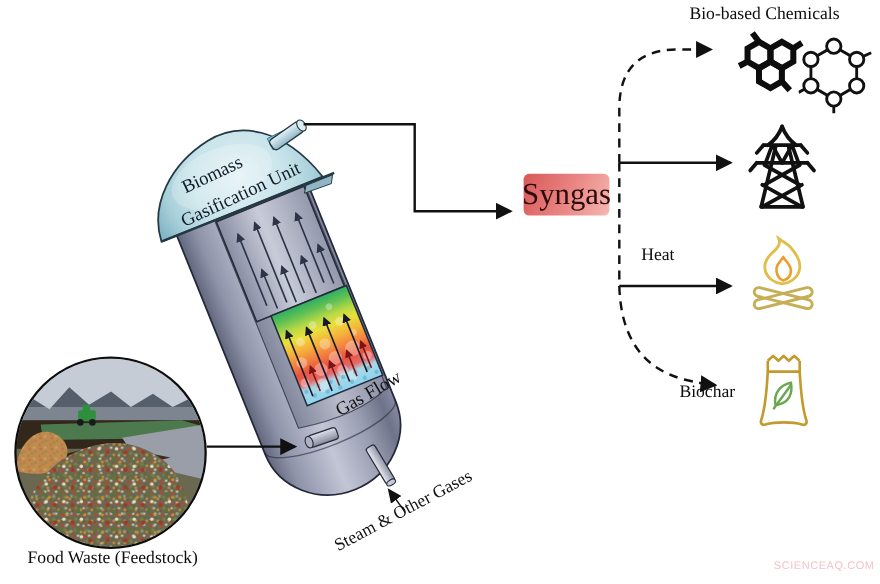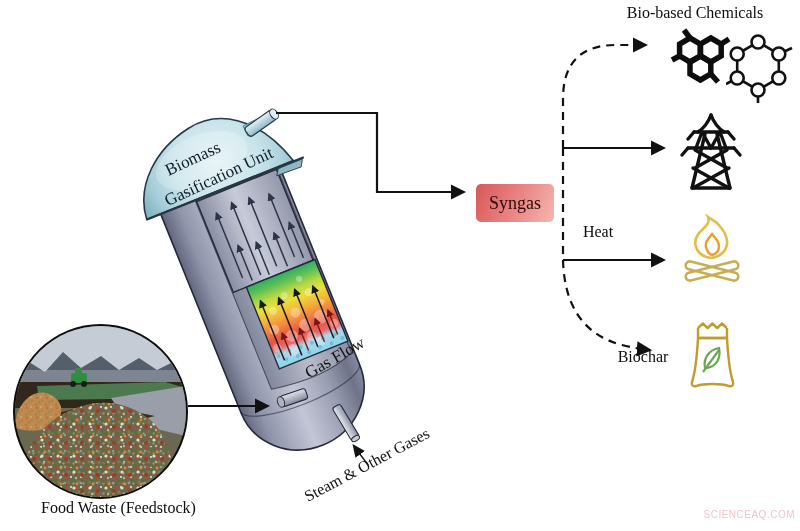--- a/index.html
+++ b/index.html
@@ -1,23 +1,23 @@
 <!DOCTYPE html>
 <html><head>
 <meta charset="utf-8">
 <style>
   html,body{margin:0;padding:0;background:#fff;}
   #stage{position:relative;width:800px;height:531px;background:#fff;overflow:hidden;
          font-family:"Liberation Serif","DejaVu Serif",serif;}
   .abs{position:absolute;}
   .lbl{position:absolute;color:#0d0d0d;font-size:16px;text-align:center;white-space:nowrap;}
-  #syngas-box{position:absolute;left:476px;top:184px;width:78px;height:38px;border-radius:5px;
+  #syngas-box{position:absolute;left:476px;top:158px;width:78px;height:38px;border-radius:5px;
     background:linear-gradient(115deg,#d95c5c 5%,#e98583 52%,#f5b8b2 100%);
     display:flex;align-items:center;justify-content:center;
-    font-size:18px;color:#2d0a0c;}
+    font-size:28px;color:#2d0a0c;}
   #unit-label-1{position:absolute;left:148px;top:149px;width:90px;text-align:center;
     font-size:17px;color:#101b29;transform:rotate(-25deg);}
   #unit-label-2{position:absolute;left:144px;top:167px;width:150px;text-align:center;
     font-size:17px;color:#101b29;transform:rotate(-25deg);}
   #gasflow-label{position:absolute;left:290px;top:348px;width:90px;text-align:center;
     font-size:17px;color:#111;transform:rotate(-30deg);}
   #steam-label{position:absolute;left:292px;top:456px;width:150px;text-align:center;
     font-size:16px;color:#111;transform:rotate(-28deg);}
   #watermark{position:absolute;left:690px;top:509px;width:105px;text-align:right;
     font-family:"Liberation Sans","DejaVu Sans",sans-serif;font-size:10px;
@@ -313,21 +313,21 @@
     </g>
   </svg>
 
   <div id="syngas-box">
     <span>Syngas</span>
   </div>
 
   <div class="lbl" style="left:595px;top:4px;width:200px">Bio-based Chemicals</div>
   <div class="lbl" style="left:568px;top:223px;width:60px">Heat</div>
   <div class="lbl" style="left:606px;top:348px;width:74px">Biochar</div>
-  <div class="lbl" style="left:21px;top:499px;width:195px">Food Waste (Feedstock)</div>
+  <div class="lbl" style="left:5px;top:499px;width:195px">Food Waste (Feedstock)</div>
 
   <div id="unit-label-1">Biomass</div>
   <div id="unit-label-2">Gasification Unit</div>
   <div id="gasflow-label">Gas Flow</div>
   <div id="steam-label">Steam &amp; Other Gases</div>
   <div id="watermark">SCIENCEAQ.COM</div>
 
 </div>
 
 </body></html>

